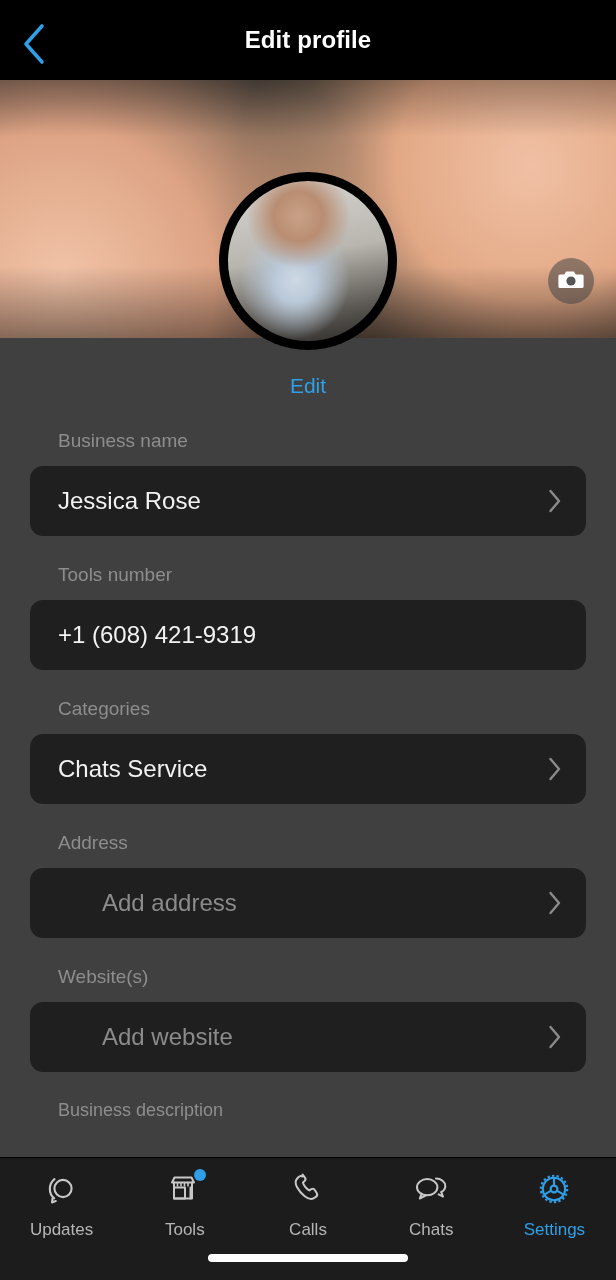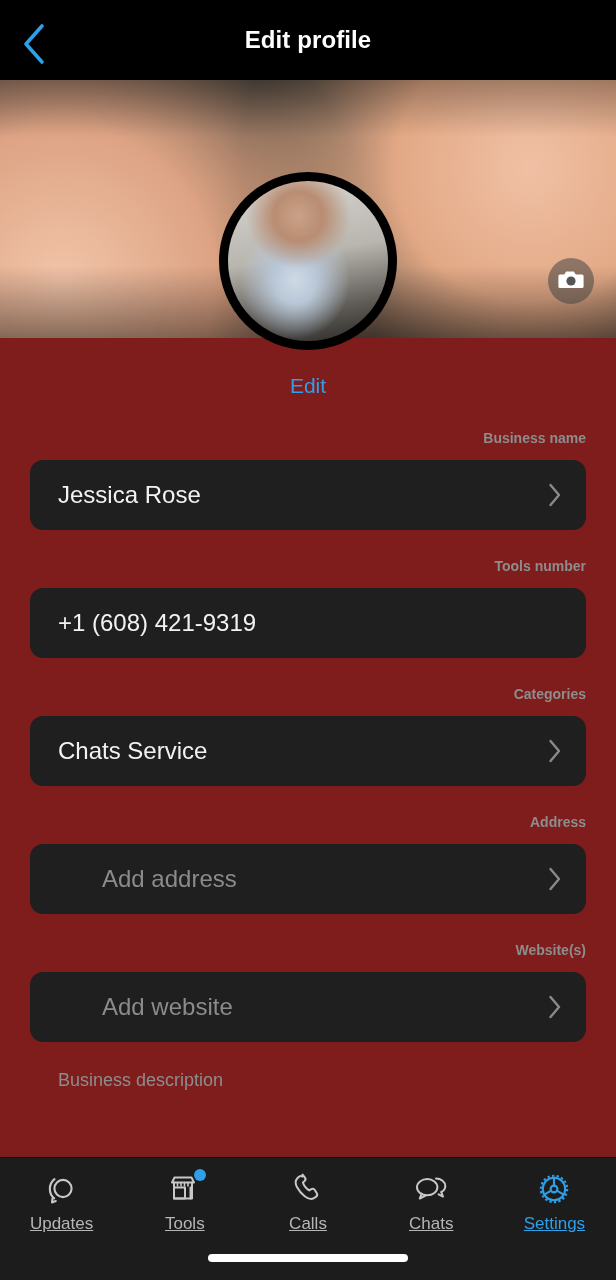--- a/index.html
+++ b/index.html
@@ -2,21 +2,21 @@
 <html><head>
 <meta charset="utf-8">
 <style>
   * { margin:0; padding:0; box-sizing:border-box; }
   html, body {
     width:616px; height:1280px;
     background:#000;
     font-family:"Liberation Sans", sans-serif;
     overflow:hidden;
   }
-  .phone { position:relative; width:616px; height:1280px; background:#7f1d1d; overflow:hidden; }
+  .phone { position:relative; width:616px; height:1280px; background:#404040; overflow:hidden; }
 
   
   .header {
     position:absolute; top:0; left:0; width:616px; height:80px;
     background:#000; display:flex; align-items:center; justify-content:center;
   }
   .back-btn {
     position:absolute; left:10px; top:20px; width:48px; height:48px;
     display:flex; align-items:center; justify-content:center; cursor:pointer;
   }
@@ -67,22 +67,22 @@
   
   .edit-link {
     position:absolute; top:374px; left:0; width:616px;
     text-align:center; font-size:21px; cursor:pointer;
   }
 
   
   .form { position:absolute; top:430px; left:0; width:616px; }
   .field-group { padding:0 30px; margin-bottom:28px; }
   .field-label {
-    color:#8d8d8d; font-size:14px; font-weight:700;
-    margin-bottom:14px; padding-left:28px;text-align:right;
+    color:#8d8d8d; font-size:19px; font-weight:400;
+    margin-bottom:14px; padding-left:28px;
   }
   .field-box {
     position:relative; width:100%; height:70px;
     background:#1f1f1f; border-radius:13px;
     display:flex; align-items:center; padding:0 28px; cursor:pointer;
   }
   .field-value { font-size:24px; color:#f2f2f2; }
   .field-value.placeholder { color:#8b8b8b;margin-left:44px; }
   .chevron { position:absolute; right:24px; top:50%; transform:translateY(-50%); display:flex; }
 
@@ -94,21 +94,21 @@
   .tabbar {
     position:absolute; left:0; bottom:0; width:616px; height:123px;
     background:#1c1c1c; border-top:1px solid #000;
     display:flex; align-items:flex-start; z-index:10;
   }
   .tab {
     flex:1; display:flex; flex-direction:column; align-items:center;
     padding-top:12px; cursor:pointer;
   }
   .tab-icon { position:relative; height:38px; display:flex; align-items:center; justify-content:center; }
-  .tab-label { margin-top:6px; font-size:17px; color:#b6b6b6;text-decoration:underline; }
+  .tab-label { margin-top:12px; font-size:17px; color:#b6b6b6; }
   .tab.active .tab-label { color:#2f9fe8; }
   .tab-badge {
     position:absolute; top:-1px; right:-3px; width:12px; height:12px;
     border-radius:50%; background:#2f9fe8;
   }
   .home-indicator {
     position:absolute; left:50%; transform:translateX(-50%); bottom:18px;
     width:200px; height:8px; border-radius:4px; background:#fff;
   }
 </style>

